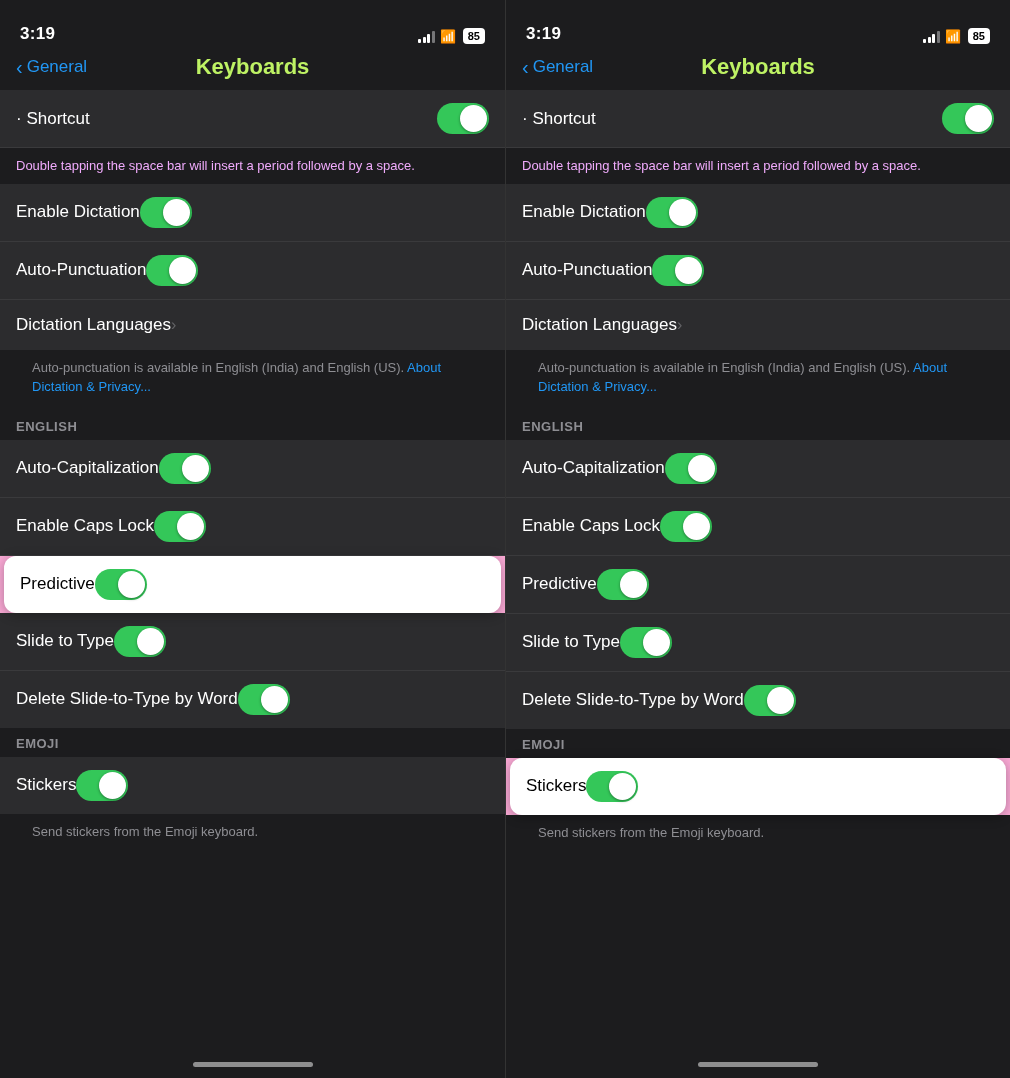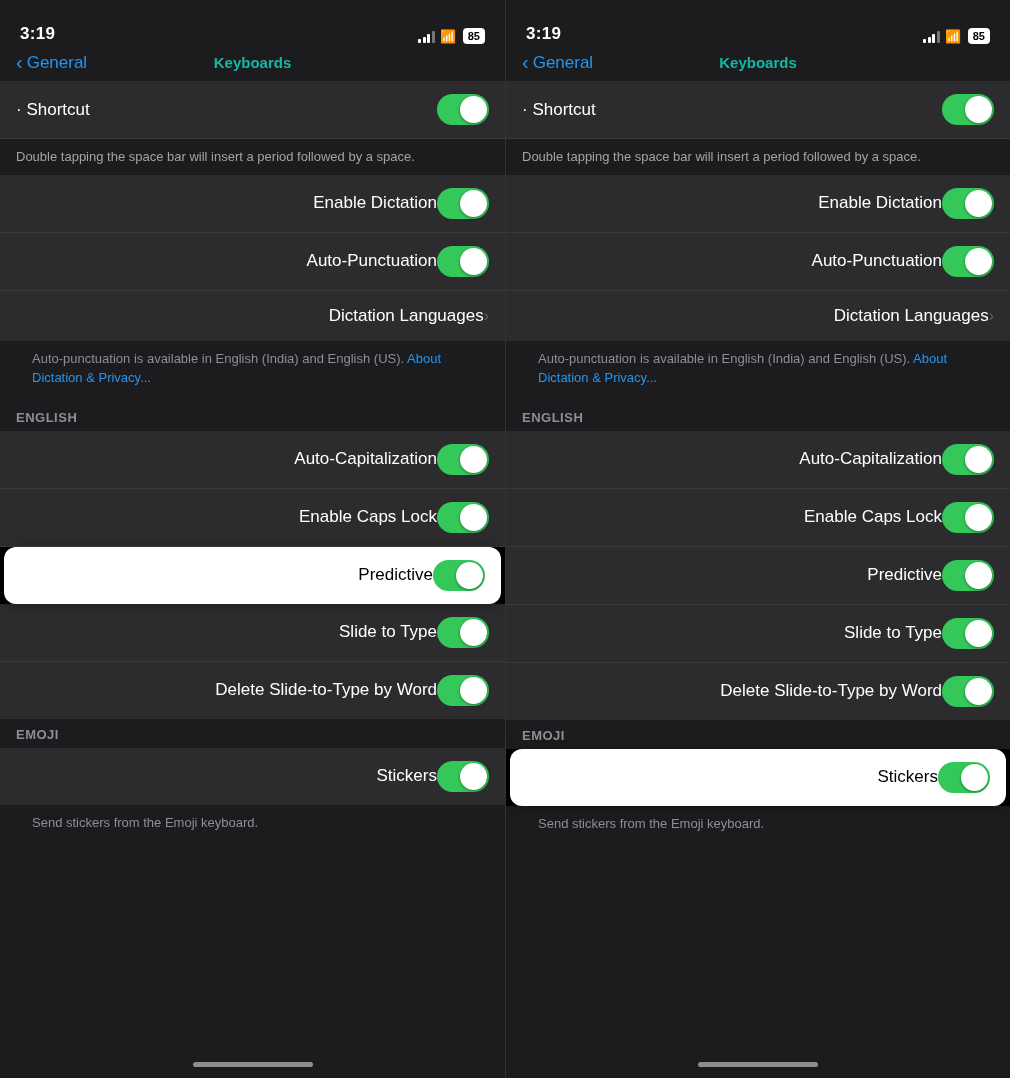--- a/index.html
+++ b/index.html
@@ -92,23 +92,23 @@
       color: #2196f3;
       font-size: 17px;
       gap: 4px;
     }
     .nav-back-chevron {
       font-size: 20px;
       line-height: 1;
       margin-top: -1px;
     }
     .nav-title {
-      font-size: 15px;
+      font-size: 22px;
       font-weight: 600;
-      color: #14b8a6;
+      color: #bef264;
     }
 
     
     .content {
       flex: 1;
       overflow: hidden;
       padding: 0;
     }
     .section-label {
       font-size: 13px;
@@ -124,27 +124,27 @@
       padding: 8px 16px 14px 32px;
       line-height: 1.5;
     }
     .footer-note a {
       color: #2196f3;
       text-decoration: none;
     }
 
     
     .settings-rows {
-      background: #000000;
+      background: #f9a8d4;
       border-radius: 0;
     }
     .settings-row {
       display: flex;
       align-items: center;
-      justify-content: flex-end;
+      justify-content: flex-start;
       padding: 13px 16px;
       background: #2c2c2e;
       border-bottom: 0.5px solid #3a3a3c;
       min-height: 50px;
     }
     .settings-row:last-child {
       border-bottom: none;
     }
     .settings-row.highlighted {
       background: #ffffff;
@@ -204,21 +204,21 @@
       padding: 13px 16px;
       background: #2c2c2e;
       border-bottom: 0.5px solid #3a3a3c;
     }
     .partial-row .row-label {
       color: #fff;
       font-size: 17px;
     }
     .shortcut-note {
       font-size: 13px;
-      color: #a3a3a3;
+      color: #f0abfc;
       padding: 8px 16px 8px 16px;
       line-height: 1.5;
     }
 
     
     .home-indicator {
       height: 28px;
       display: flex;
       align-items: center;
       justify-content: center;

